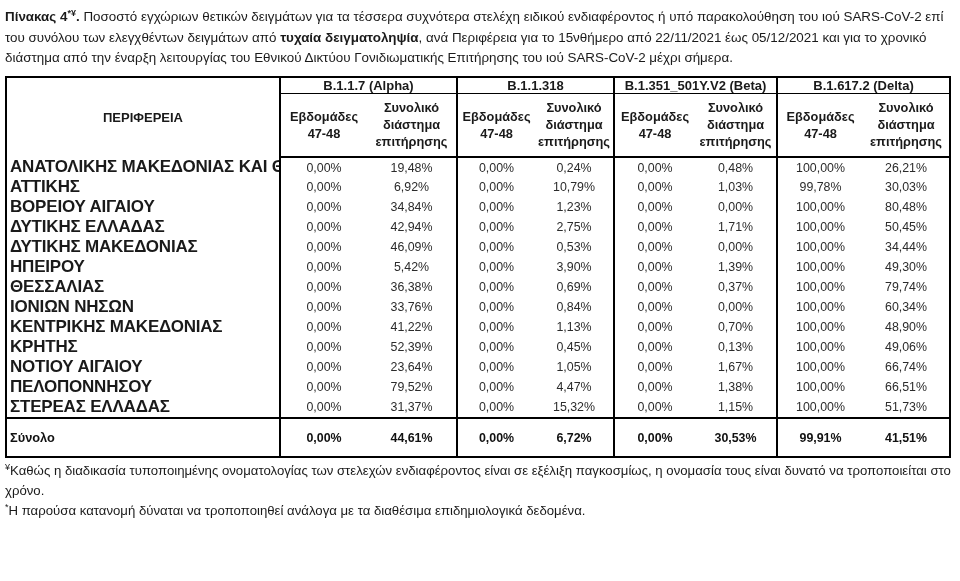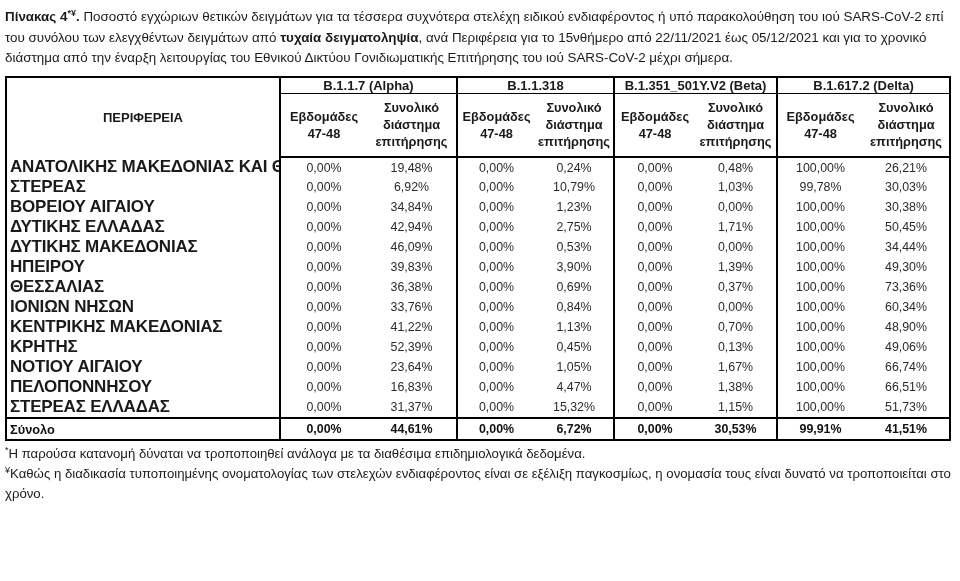--- a/index.html
+++ b/index.html
@@ -37,21 +37,21 @@
 
   .group-start { border-left: 2px solid #000; }
 
   tbody td { height: 20px; font-size: 12.4px; vertical-align: middle; }
   tbody td.region {
     font-weight: bold; text-align: left; white-space: nowrap;
     font-size: 17px; letter-spacing: -0.2px; padding-left: 3px;
   }
   tbody td.val { text-align: center; color: #2b2b2b; }
 
-  tbody tr.total-row td { border-top: 2px solid #000; font-weight: bold; height: 22px; color: #111; }
+  tbody tr.total-row td { border-top: 2px solid #000; font-weight: bold; height: 39px; color: #111; }
   tbody tr.total-row td.region { font-size: 12.8px; letter-spacing: 0; }
 
   .footnotes { margin-top: 3px; font-size: 13.2px; line-height: 1.5; color: #1a1a1a; }
   .footnote { margin: 0; }
   .footnote .fsup { vertical-align: super; font-size: 9px; }
 </style>
 </head>
 <body>
 
 <div class="page">
@@ -95,40 +95,40 @@
           <td class="val group-start">0,00%</td>
           <td class="val">19,48%</td>
           <td class="val group-start">0,00%</td>
           <td class="val">0,24%</td>
           <td class="val group-start">0,00%</td>
           <td class="val">0,48%</td>
           <td class="val group-start">100,00%</td>
           <td class="val">26,21%</td>
         </tr>
         <tr>
-          <td class="region">ΣΤΕΡΕΑΣ</td>
+          <td class="region">ΑΤΤΙΚΗΣ</td>
           <td class="val group-start">0,00%</td>
           <td class="val">6,92%</td>
           <td class="val group-start">0,00%</td>
           <td class="val">10,79%</td>
           <td class="val group-start">0,00%</td>
           <td class="val">1,03%</td>
           <td class="val group-start">99,78%</td>
           <td class="val">30,03%</td>
         </tr>
         <tr>
           <td class="region">ΒΟΡΕΙΟΥ ΑΙΓΑΙΟΥ</td>
           <td class="val group-start">0,00%</td>
           <td class="val">34,84%</td>
           <td class="val group-start">0,00%</td>
           <td class="val">1,23%</td>
           <td class="val group-start">0,00%</td>
           <td class="val">0,00%</td>
           <td class="val group-start">100,00%</td>
-          <td class="val">30,38%</td>
+          <td class="val">80,48%</td>
         </tr>
         <tr>
           <td class="region">ΔΥΤΙΚΗΣ ΕΛΛΑΔΑΣ</td>
           <td class="val group-start">0,00%</td>
           <td class="val">42,94%</td>
           <td class="val group-start">0,00%</td>
           <td class="val">2,75%</td>
           <td class="val group-start">0,00%</td>
           <td class="val">1,71%</td>
           <td class="val group-start">100,00%</td>
@@ -141,38 +141,38 @@
           <td class="val group-start">0,00%</td>
           <td class="val">0,53%</td>
           <td class="val group-start">0,00%</td>
           <td class="val">0,00%</td>
           <td class="val group-start">100,00%</td>
           <td class="val">34,44%</td>
         </tr>
         <tr>
           <td class="region">ΗΠΕΙΡΟΥ</td>
           <td class="val group-start">0,00%</td>
-          <td class="val">39,83%</td>
+          <td class="val">5,42%</td>
           <td class="val group-start">0,00%</td>
           <td class="val">3,90%</td>
           <td class="val group-start">0,00%</td>
           <td class="val">1,39%</td>
           <td class="val group-start">100,00%</td>
           <td class="val">49,30%</td>
         </tr>
         <tr>
           <td class="region">ΘΕΣΣΑΛΙΑΣ</td>
           <td class="val group-start">0,00%</td>
           <td class="val">36,38%</td>
           <td class="val group-start">0,00%</td>
           <td class="val">0,69%</td>
           <td class="val group-start">0,00%</td>
           <td class="val">0,37%</td>
           <td class="val group-start">100,00%</td>
-          <td class="val">73,36%</td>
+          <td class="val">79,74%</td>
         </tr>
         <tr>
           <td class="region">ΙΟΝΙΩΝ ΝΗΣΩΝ</td>
           <td class="val group-start">0,00%</td>
           <td class="val">33,76%</td>
           <td class="val group-start">0,00%</td>
           <td class="val">0,84%</td>
           <td class="val group-start">0,00%</td>
           <td class="val">0,00%</td>
           <td class="val group-start">100,00%</td>
@@ -207,21 +207,21 @@
           <td class="val group-start">0,00%</td>
           <td class="val">1,05%</td>
           <td class="val group-start">0,00%</td>
           <td class="val">1,67%</td>
           <td class="val group-start">100,00%</td>
           <td class="val">66,74%</td>
         </tr>
         <tr>
           <td class="region">ΠΕΛΟΠΟΝΝΗΣΟΥ</td>
           <td class="val group-start">0,00%</td>
-          <td class="val">16,83%</td>
+          <td class="val">79,52%</td>
           <td class="val group-start">0,00%</td>
           <td class="val">4,47%</td>
           <td class="val group-start">0,00%</td>
           <td class="val">1,38%</td>
           <td class="val group-start">100,00%</td>
           <td class="val">66,51%</td>
         </tr>
         <tr>
           <td class="region">ΣΤΕΡΕΑΣ ΕΛΛΑΔΑΣ</td>
           <td class="val group-start">0,00%</td>
@@ -241,17 +241,17 @@
           <td class="val">6,72%</td>
           <td class="val group-start">0,00%</td>
           <td class="val">30,53%</td>
           <td class="val group-start">99,91%</td>
           <td class="val">41,51%</td>
         </tr>
       </tbody>
   </table>
 
   <div class="footnotes">
+    <p class="footnote"><span class="fsup">¥</span><span>Καθώς η διαδικασία τυποποιημένης ονοματολογίας των στελεχών ενδιαφέροντος είναι σε εξέλιξη παγκοσμίως, η ονομασία τους είναι δυνατό να τροποποιείται στο χρόνο.</span></p>
     <p class="footnote"><span class="fsup">*</span><span>Η παρούσα κατανομή δύναται να τροποποιηθεί ανάλογα με τα διαθέσιμα επιδημιολογικά δεδομένα.</span></p>
-    <p class="footnote"><span class="fsup">¥</span><span>Καθώς η διαδικασία τυποποιημένης ονοματολογίας των στελεχών ενδιαφέροντος είναι σε εξέλιξη παγκοσμίως, η ονομασία τους είναι δυνατό να τροποποιείται στο χρόνο.</span></p>
   </div>
 
 </div>
 
 </body></html>

